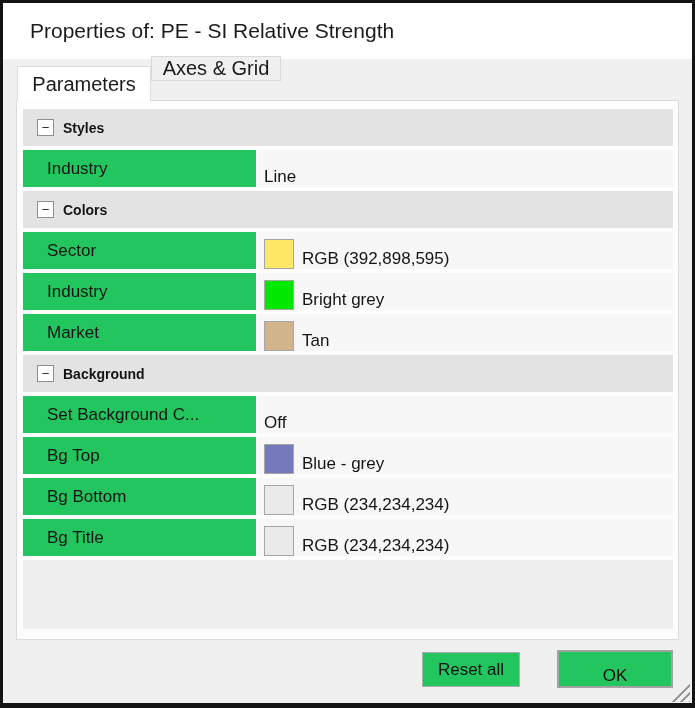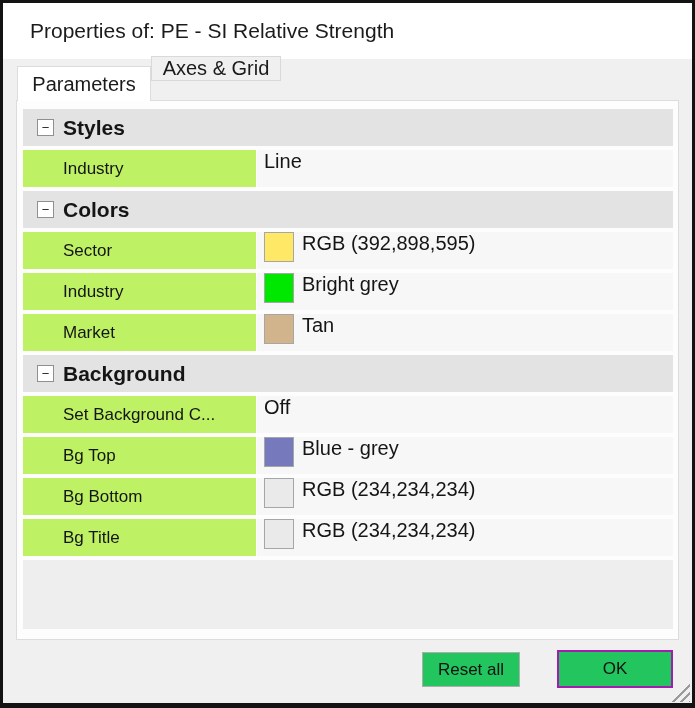--- a/index.html
+++ b/index.html
@@ -35,40 +35,40 @@
   .gridrow{height:37px;margin-bottom:4px;display:flex;gap:1px;}
   .sechead{
     height:37px;margin-bottom:4px;background:#e3e3e3;
     display:flex;align-items:center;padding-left:14px;
   }
   .collapse-box{
     width:17px;height:17px;background:#ffffff;border:1px solid #8f8f8f;
     display:flex;align-items:center;justify-content:center;
     font-size:13px;line-height:1;color:#222;flex:0 0 auto;
   }
-  .sectitle{font-weight:bold;font-size:21px;margin-left:9px;}
+  .sectitle{font-weight:bold;font-size:14px;margin-left:9px;}
   .namecell{
-    width:233px;background:#bef264;display:flex;align-items:center;
-    padding-left:40px;font-size:17px;flex:0 0 auto;
+    width:233px;background:#22c55e;display:flex;align-items:center;
+    padding-left:24px;font-size:17px;flex:0 0 auto;
     white-space:nowrap;overflow:hidden;
   }
   .valuecell{
-    flex:1 1 auto;background:#f7f7f7;display:flex;align-items:flex-start;
-    padding-left:7px;font-size:20px;gap:8px;
+    flex:1 1 auto;background:#f7f7f7;display:flex;align-items:flex-end;
+    padding-left:7px;font-size:17px;gap:8px;
   }
   .swatch{
     width:30px;height:30px;border:1px solid #a6a6a6;flex:0 0 auto;
   }
   .gridfiller{height:69px;background:#eeeeee;}
   .btn{
     position:absolute;display:flex;align-items:center;justify-content:center;
     font-size:17px;color:#111;background:#22c55e;cursor:default;
   }
   .btn.reset{left:419px;top:649px;width:98px;height:35px;border:1px solid #adadad;}
-  .btn.ok{left:554px;top:647px;width:116px;height:38px;border:2px solid #a21caf;}
+  .btn.ok{left:554px;top:647px;width:116px;height:38px;border:2px solid #a3a3a3;align-items:flex-end;}
   .grip{
     position:absolute;right:2px;bottom:1px;width:22px;height:22px;
     background:repeating-linear-gradient(135deg,#9a9a9a 0 2px,transparent 2px 6px);
     clip-path:polygon(100% 0,100% 100%,0 100%);
   }
 </style>
 </head>
 <body>
 
 <div class="dialog">

